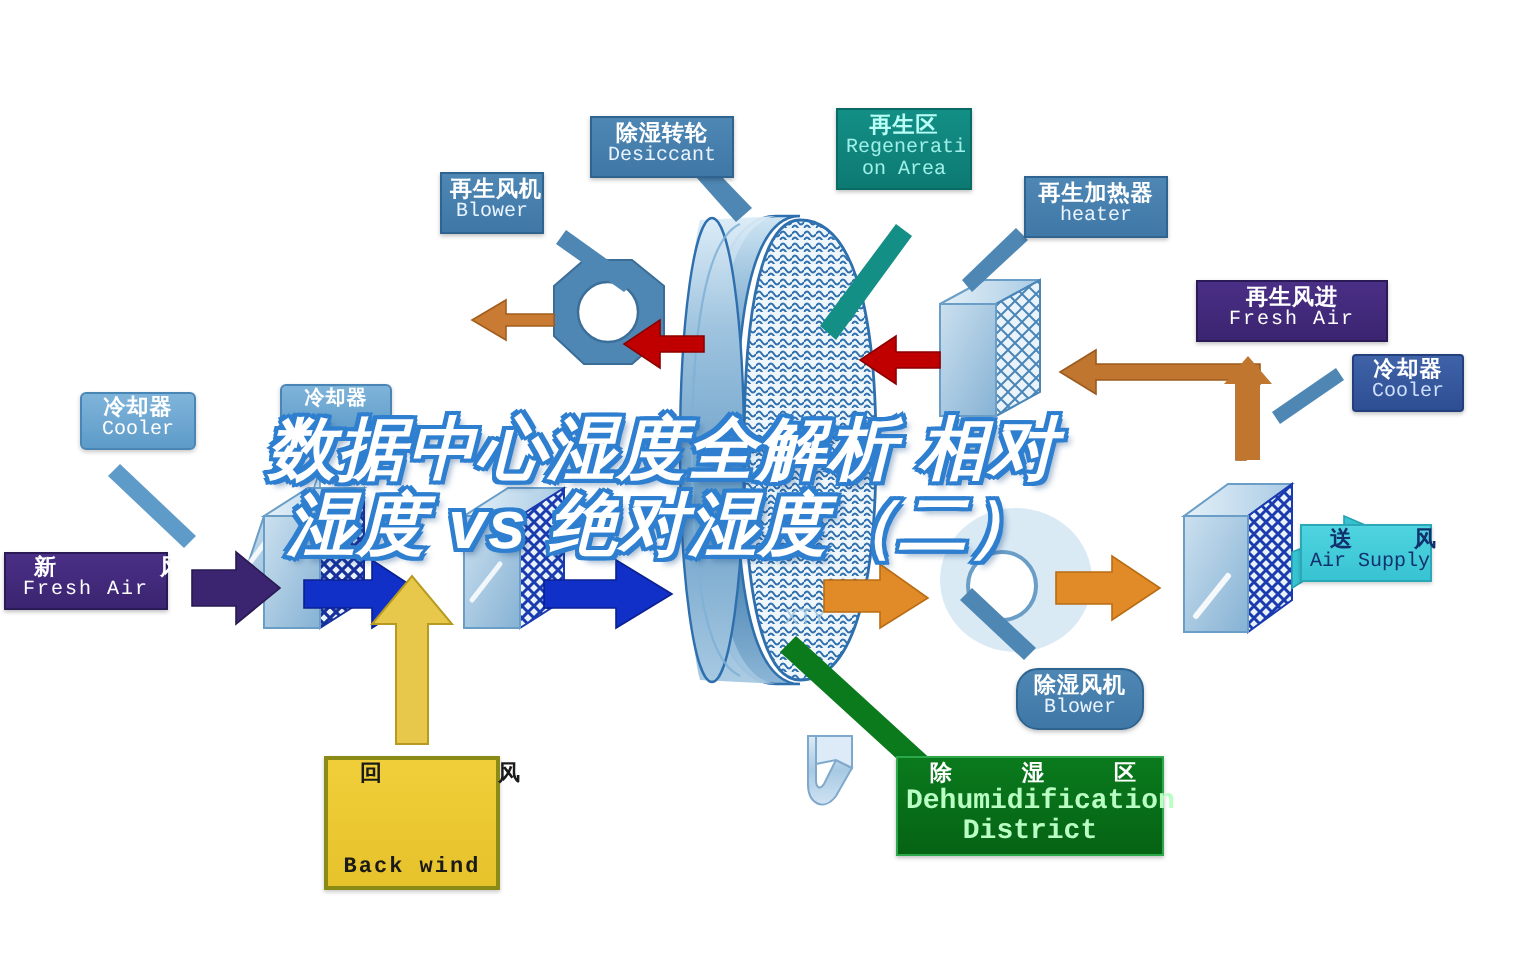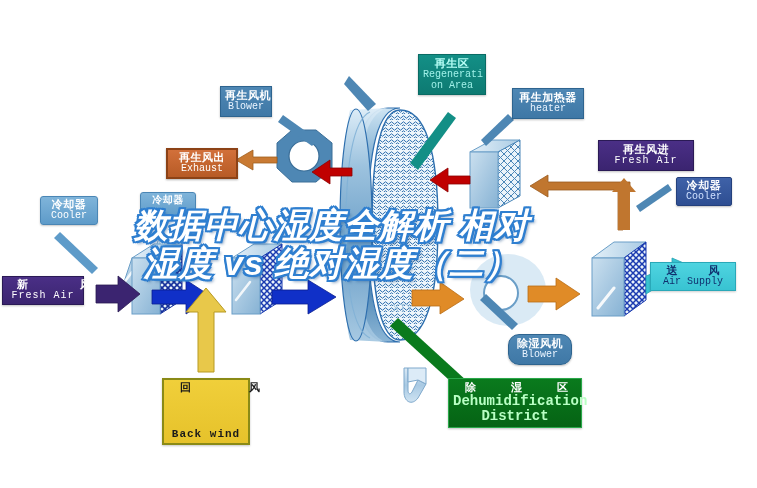--- a/index.html
+++ b/index.html
@@ -254,20 +254,24 @@
       <polygon points="283,115 318,140 312,146 278,122" fill="#4e87b4"></polygon>
       <polygon points="456,118 418,170 410,163 448,112" fill="#138f86"></polygon>
       <polygon points="514,120 486,146 481,140 508,114" fill="#4e87b4"></polygon>
       <polygon points="672,190 640,212 636,206 668,184" fill="#4e87b4"></polygon>
       <polygon points="60,232 98,268 92,274 54,238" fill="#5e9bc9"></polygon>
       <polygon points="512,330 480,300 486,294 518,324" fill="#4e87b4"></polygon>
       <polygon points="468,382 398,318 390,326 460,390" fill="#0a7a1d"></polygon>
     </g>
   </svg>
 
+  <div class="lbl cal" style="left:295px;top:58px;width:72px;padding:3px 4px;">
+    <span class="cn">除湿转轮</span>
+    <span class="en">Desiccant</span>
+  </div>
 
   <div class="lbl cal" style="left:220px;top:86px;width:52px;padding:3px 4px;">
     <span class="cn">再生风机</span>
     <span class="en">Blower</span>
   </div>
 
   <div class="lbl teal" style="left:418px;top:54px;width:68px;padding:3px 4px;">
     <span class="cn">再生区</span>
     <span class="en">Regenerati</span>
     <span class="en">on Area</span>
@@ -276,24 +280,20 @@
   <div class="lbl cal" style="left:512px;top:88px;width:72px;padding:3px 4px;">
     <span class="cn">再生加热器</span>
     <span class="en">heater</span>
   </div>
 
   <div class="lbl purp" style="left:598px;top:140px;width:96px;padding:3px 4px;">
     <span class="cn" style="letter-spacing:.5px;text-indent:0;">再生风进</span>
     <span class="en">Fresh Air</span>
   </div>
 
-  <div class="lbl exh" style="left:166px;top:148px;width:72px;padding:2px 4px;">
-    <span class="cn">再生风出</span>
-    <span class="en">Exhaust</span>
-  </div>
 
   <div class="lbl cool" style="left:40px;top:196px;width:58px;padding:2px 3px;">
     <span class="cn">冷却器</span>
     <span class="en">Cooler</span>
   </div>
 
   <div class="lbl cool" style="left:140px;top:192px;width:56px;height:26px;padding:2px 3px;">
     <span class="cn" style="font-size:10px;">冷却器</span>
   </div>
 
@@ -316,21 +316,21 @@
     <span class="cn">除湿风机</span>
     <span class="en">Blower</span>
   </div>
 
   <div class="lbl grn" style="left:448px;top:378px;width:134px;padding:3px 4px;">
     <span class="cn">除　湿　区</span>
     <span class="en">Dehumidification</span>
     <span class="en">District</span>
   </div>
 
-  <div class="lbl cyan" style="left:650px;top:262px;width:86px;padding:2px 4px;">
+  <div class="lbl cyan" style="left:650px;top:262px;width:66px;padding:2px 4px;">
     <span class="cn">送　风</span>
     <span class="en">Air Supply</span>
   </div>
 
   <div id="title">
     <span class="tline">数据中心湿度全解析 相对</span>
     <span class="tline">湿度 vs 绝对湿度（二）</span>
   </div>
 
 </div>

